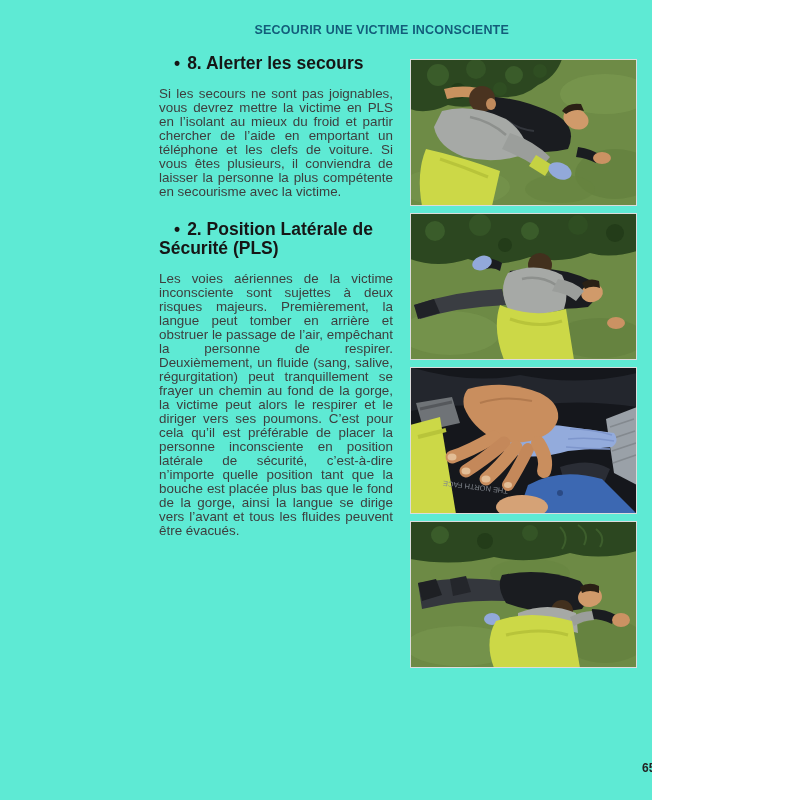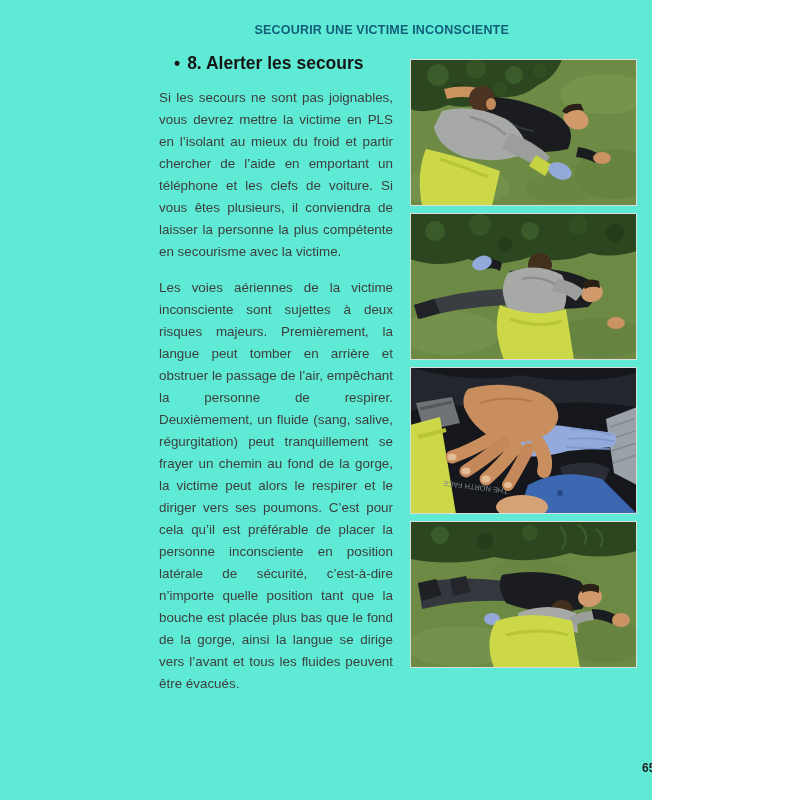--- a/index.html
+++ b/index.html
@@ -30,21 +30,21 @@
     line-height:19px;
     font-weight:700;
     color:#161616;
     text-indent:15px;
   }
   .section-heading .bullet{margin-right:7px;}
   .heading-2{margin-top:21px;}
   .body-text{
     margin:14px 0 0 0;
     font-size:13.4px;
-    line-height:22px;
+    line-height:14px;
     text-align:justify;
     color:#3e3e3e;
     hyphens:auto;
     -webkit-hyphens:auto;
   }
   .photo-column{
     position:absolute;
     left:410px;top:59px;
     display:flex;
     flex-direction:column;
@@ -64,20 +64,21 @@
 <body>
 
 <div class="page">
 
   <div class="running-header">SECOURIR UNE VICTIME INCONSCIENTE</div>
 
   <div class="text-column">
     <h2 class="section-heading"><span class="bullet">•</span><span>8. Alerter les secours</span></h2>
     <p class="body-text">Si les secours ne sont pas joignables, vous devrez mettre la victime en PLS en l’isolant au mieux du froid et partir chercher de l’aide en emportant un téléphone et les clefs de voiture. Si vous êtes plusieurs, il conviendra de laisser la personne la plus compétente en secourisme avec la victime.</p>
 
+    <h2 class="section-heading heading-2"><span class="bullet">•</span><span>2. Position Latérale de Sécurité (PLS)</span></h2>
     <p class="body-text">Les voies aériennes de la victime inconsciente sont sujettes à deux risques majeurs. Premièrement, la langue peut tomber en arrière et obstruer le passage de l’air, empêchant la personne de respirer. Deuxièmement, un fluide (sang, salive, régurgitation) peut tranquillement se frayer un chemin au fond de la gorge, la victime peut alors le respirer et le diriger vers ses poumons. C’est pour cela qu’il est préférable de placer la personne inconsciente en position latérale de sécurité, c’est-à-dire n’importe quelle position tant que la bouche est placée plus bas que le fond de la gorge, ainsi la langue se dirige vers l’avant et tous les fluides peuvent être évacués.</p>
   </div>
 
   <div class="photo-column">
 
     <figure class="photo">
       <svg viewBox="0 0 227 147">
         <rect width="227" height="147" fill="#6e8b46"></rect>
         <ellipse cx="195" cy="35" rx="45" ry="20" fill="#7e9c52" opacity="0.55"></ellipse>
         <ellipse cx="205" cy="115" rx="40" ry="25" fill="#5e7b3a" opacity="0.5"></ellipse>

